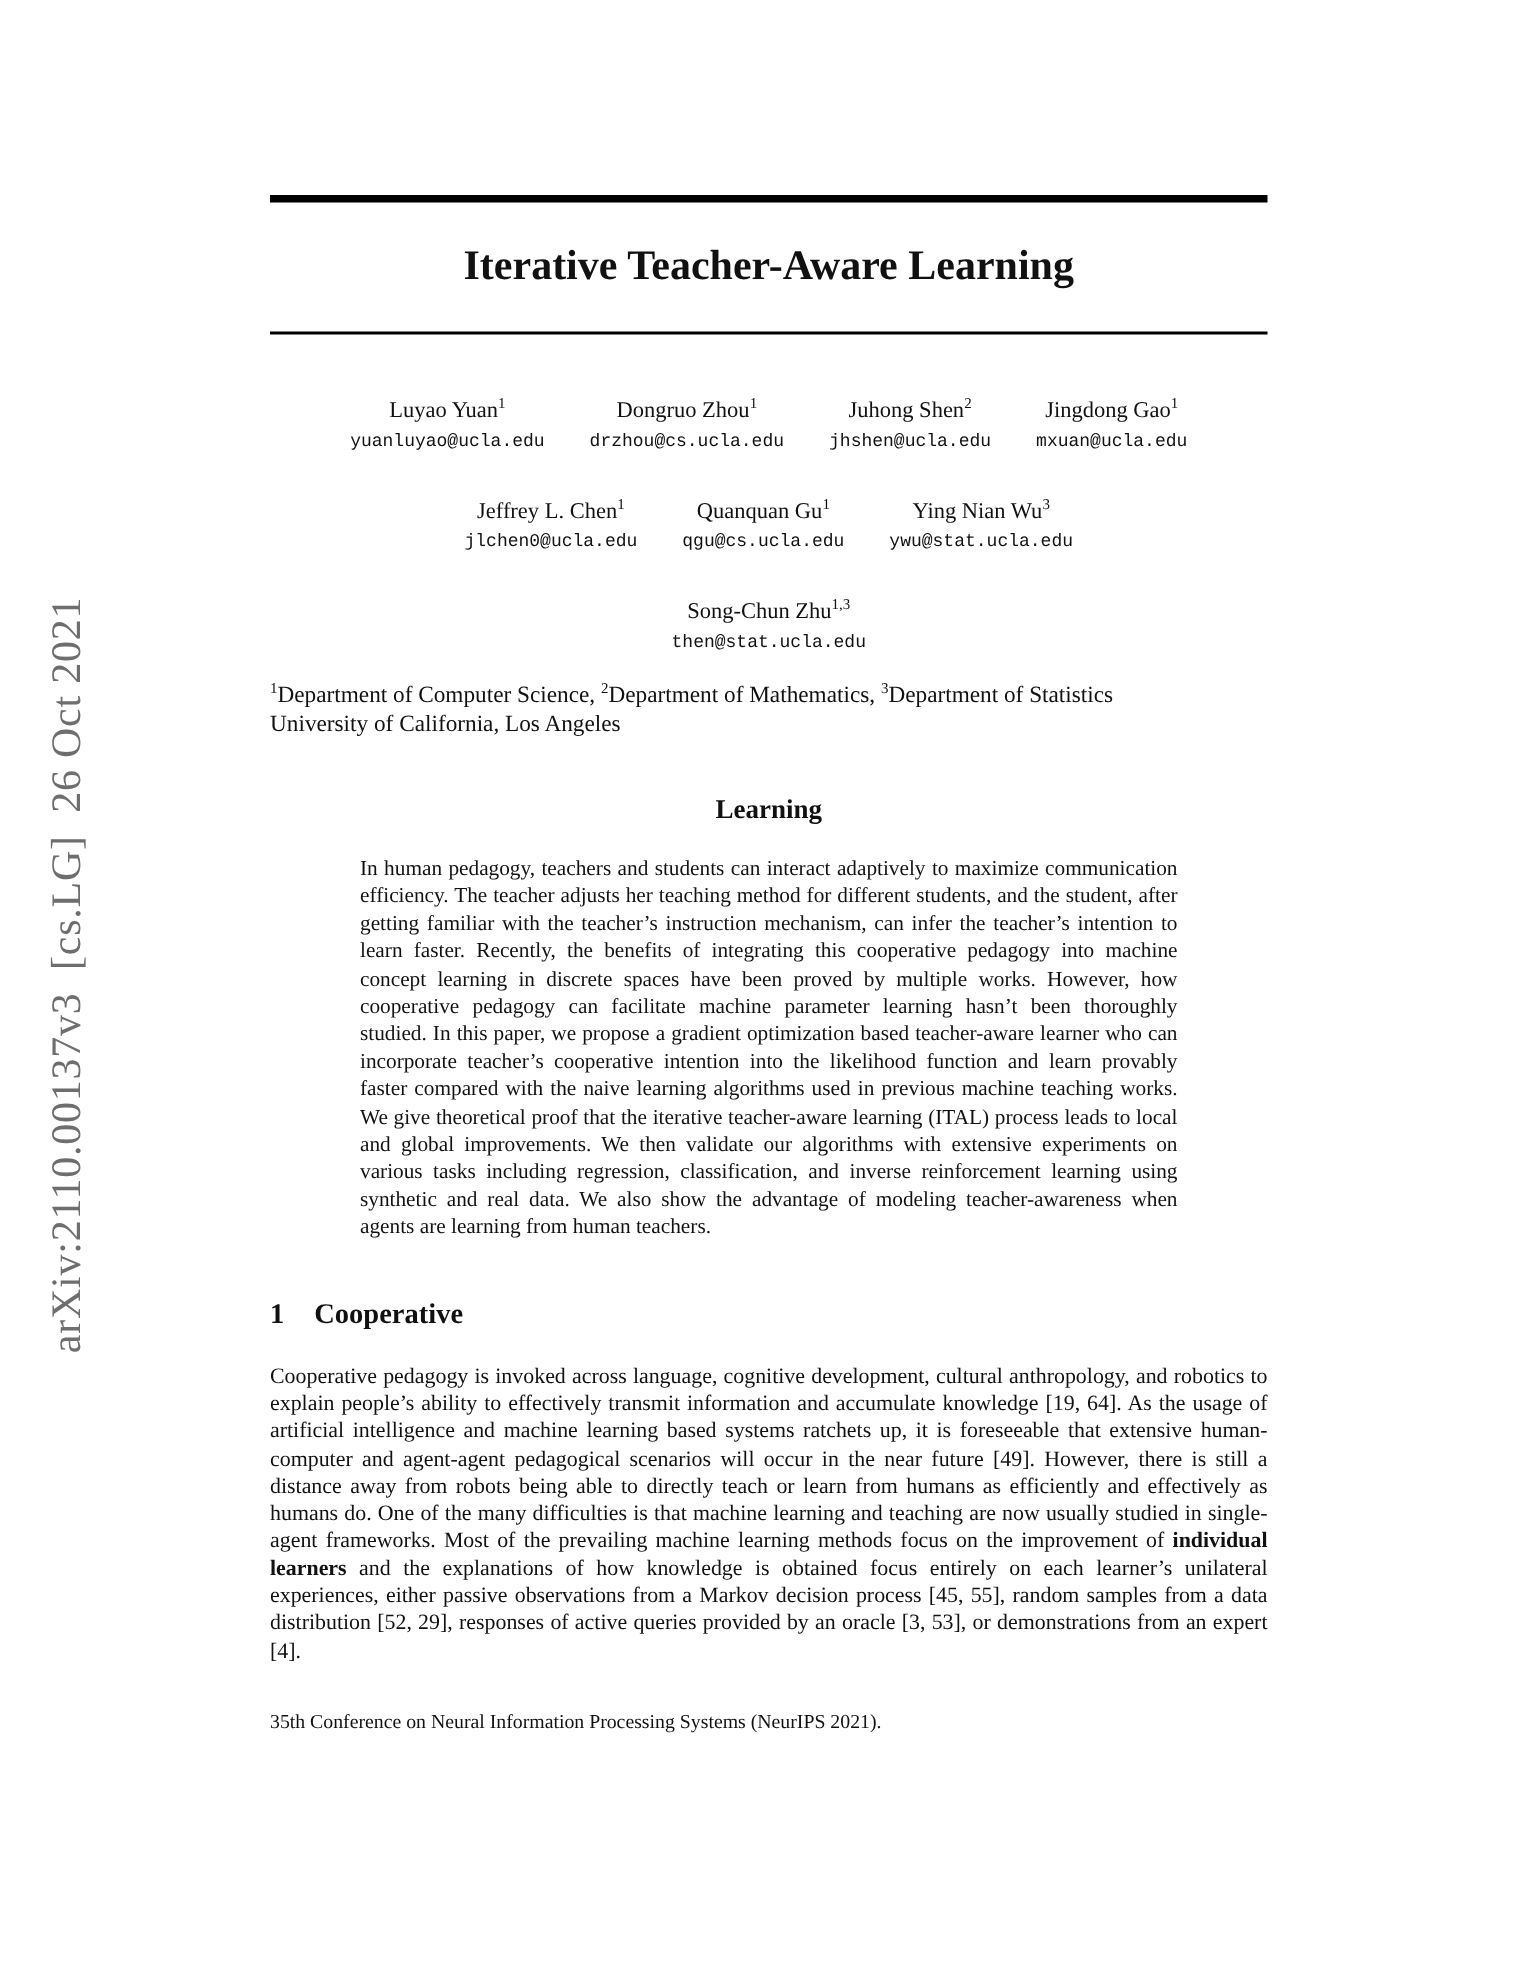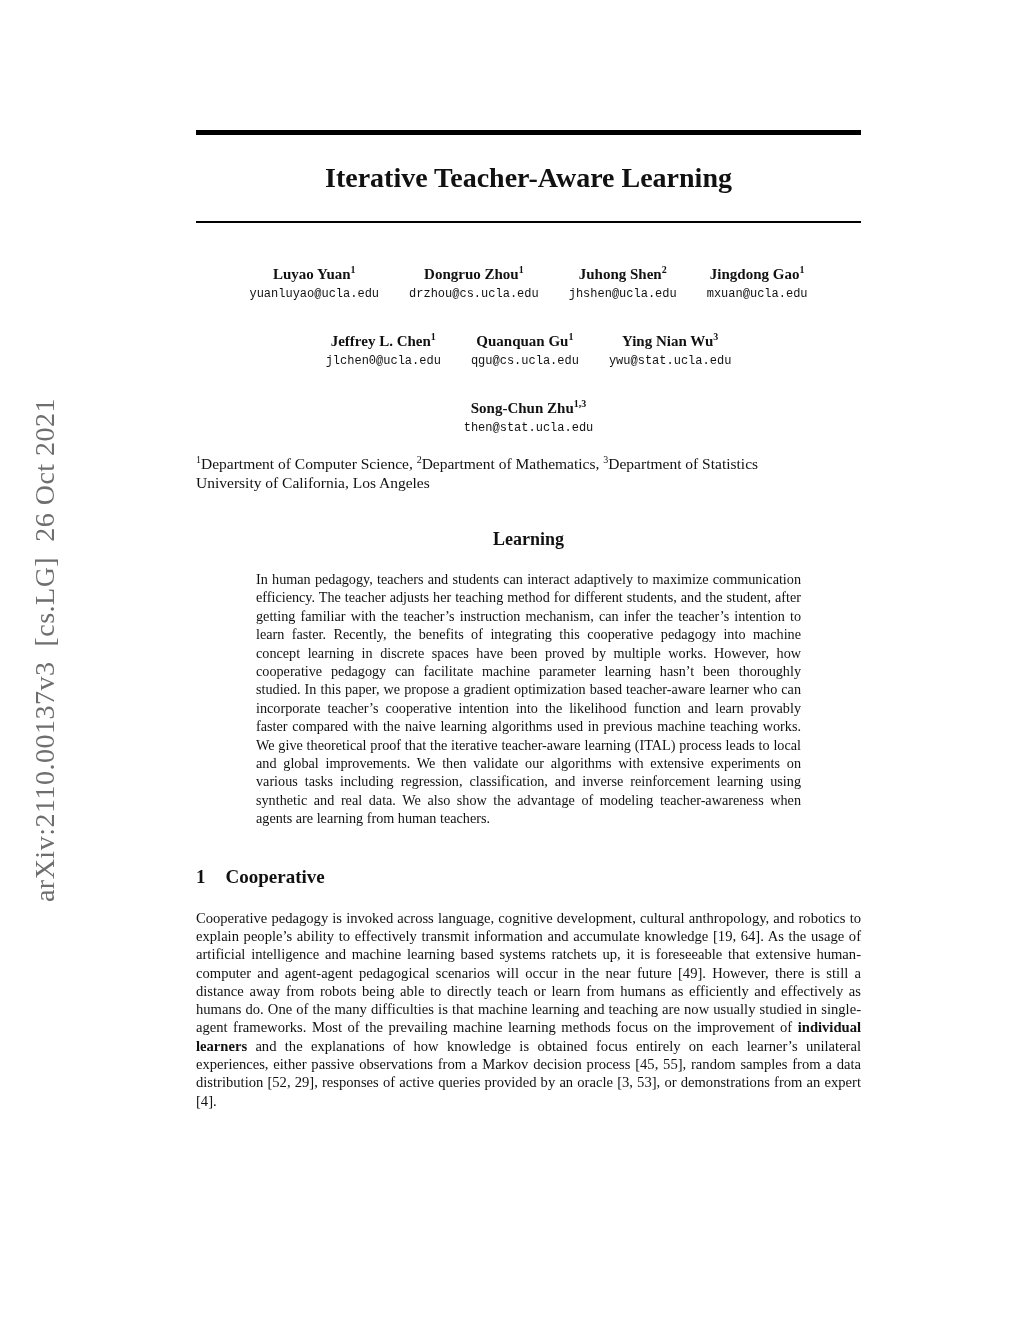--- a/index.html
+++ b/index.html
@@ -30,21 +30,21 @@
     text-align: center;
     transform: rotate(-90deg);
     transform-origin: center;
     font-size: 28px;
     letter-spacing: 0.5px;
     color: #6e6e6e;
     white-space: pre;
   }
   .content {
     position: absolute;
-    left: 196px;
+    left: 180px;
     top: 0;
     width: 665px;
   }
   .rule-thick {
     margin-top: 130px;
     height: 5px;
     background: #000000;
   }
   .rule-thin {
     margin-top: 26px;
@@ -64,21 +64,21 @@
     flex-direction: column;
     gap: 29px;
   }
   .author-row {
     display: flex;
     justify-content: center;
     gap: 30px;
   }
   .author-block { text-align: center; }
   .author-name {
-    font-weight: bold;
+    font-weight: normal;
     font-size: 15px;
     line-height: 19px;
   }
   .author-name sup, .affil-line sup {
     font-size: 10px;
     line-height: 0;
   }
   .author-email {
     font-family: "Liberation Mono", "DejaVu Sans Mono", monospace;
     font-size: 12px;
@@ -190,15 +190,16 @@
     <h2 class="abstract-heading">Learning</h2>
 
     <p class="abstract-body">In human pedagogy, teachers and students can interact adaptively to maximize communication efficiency. The teacher adjusts her teaching method for different students, and the student, after getting familiar with the teacher’s instruction mechanism, can infer the teacher’s intention to learn faster. Recently, the benefits of integrating this cooperative pedagogy into machine concept learning in discrete spaces have been proved by multiple works. However, how cooperative pedagogy can facilitate machine parameter learning hasn’t been thoroughly studied. In this paper, we propose a gradient optimization based teacher-aware learner who can incorporate teacher’s cooperative intention into the likelihood function and learn provably faster compared with the naive learning algorithms used in previous machine teaching works. We give theoretical proof that the iterative teacher-aware learning (ITAL) process leads to local and global improvements. We then validate our algorithms with extensive experiments on various tasks including regression, classification, and inverse reinforcement learning using synthetic and real data. We also show the advantage of modeling teacher-awareness when agents are learning from human teachers.</p>
 
     <h2 class="section-heading">
       <span class="sec-num">1</span><span>Cooperative</span>
     </h2>
 
     <p class="intro-body"><span>Cooperative pedagogy is invoked across language, cognitive development, cultural anthropology, and robotics to explain people’s ability to effectively transmit information and accumulate knowledge [19, 64].  As the usage of artificial intelligence and machine learning based systems ratchets up, it is foreseeable that extensive human-computer and agent-agent pedagogical scenarios will occur in the near future [49].  However, there is still a distance away from robots being able to directly teach or learn from humans as efficiently and effectively as humans do.  One of the many difficulties is that machine learning and teaching are now usually studied in single-agent frameworks.  Most of the prevailing machine learning methods focus on the improvement of </span><span class="b">individual learners</span><span> and the explanations of how knowledge is obtained focus entirely on each learner’s unilateral experiences, either passive observations from a Markov decision process [45, 55], random samples from a data distribution [52, 29], responses of active queries provided by an oracle [3, 53], or demonstrations from an expert [4].</span></p>
 
+    <div class="footer">35th Conference on Neural Information Processing Systems (NeurIPS 2021).</div>
 
   </div>
 </div>
 
 </body></html>

